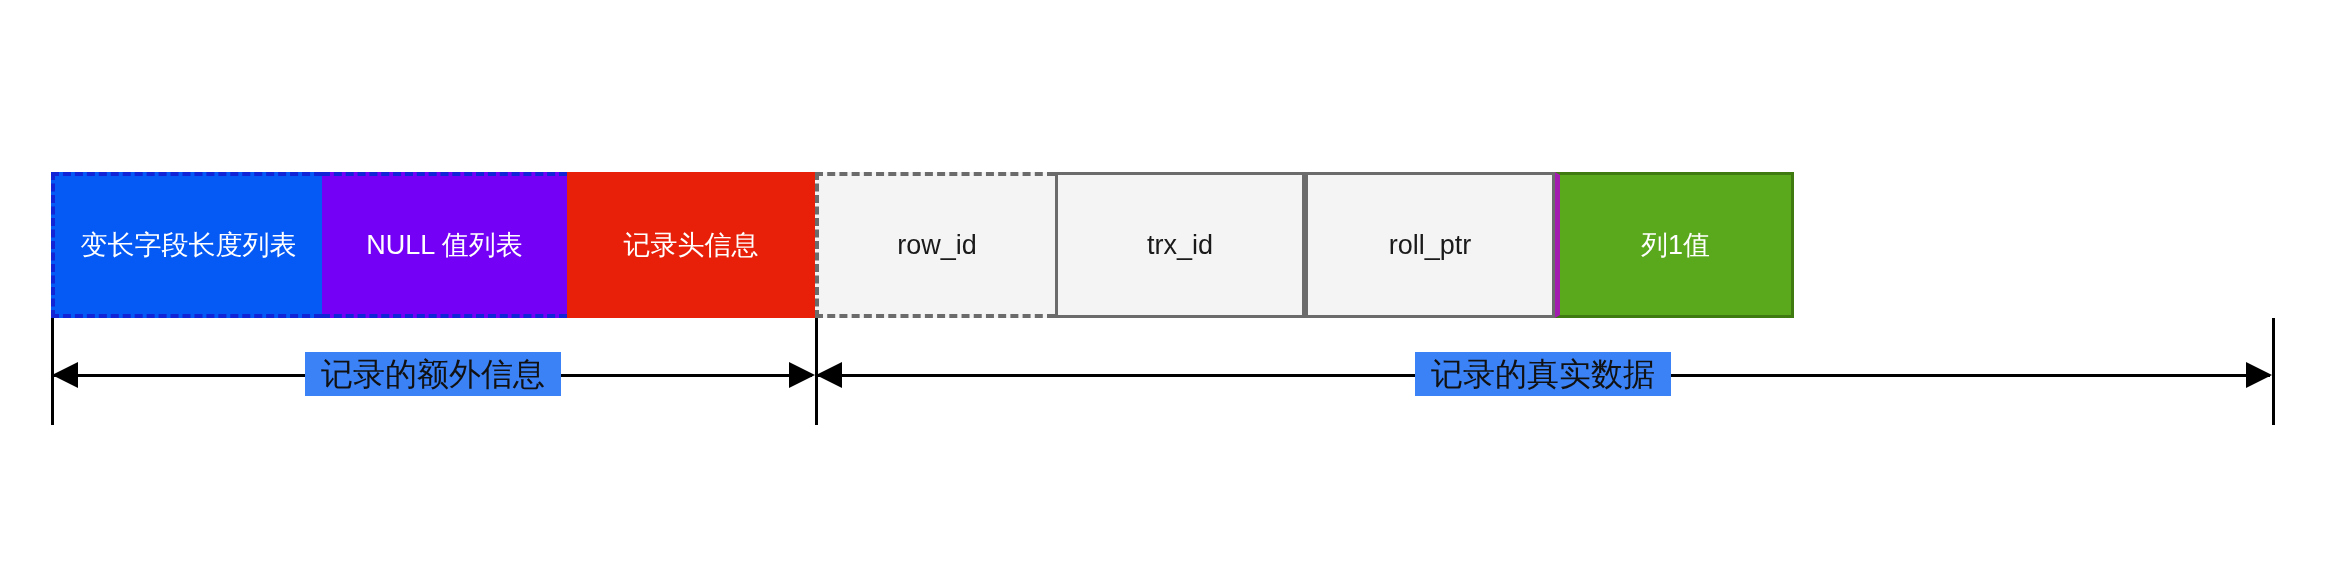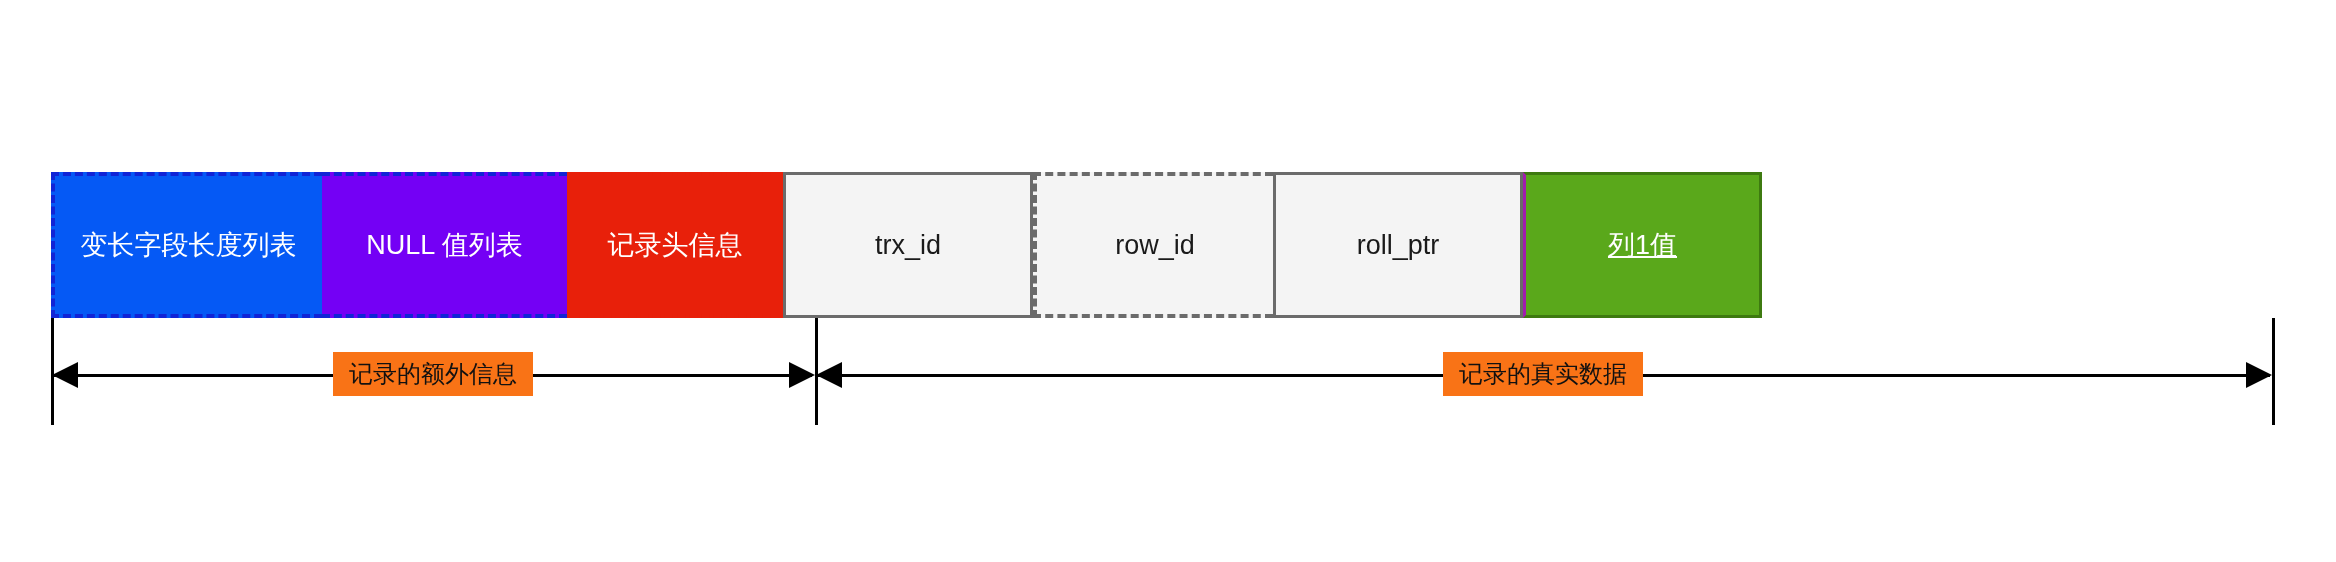--- a/index.html
+++ b/index.html
@@ -60,21 +60,21 @@
     border-left:none;
   }
   .seg.gray-solid.has-left{
     border-left:3px solid #6b6b6b;
   }
   .seg.green{
     background:#5aa81b;color:#ffffff;
     border:3px solid #3e7a10;
     border-left:none;
   }
-  .seg.green.first{border-left:3px solid #a21caf;text-decoration:underline;}
+  .seg.green.first{border-left:5px solid #a21caf;}
 
   
   #ruler{position:absolute;left:0;top:0;width:2336px;height:562px;}
   .tick{
     position:absolute;
     width:3px;
     background:#000000;
     top:318px;height:107px;
   }
   .dimline{
@@ -89,23 +89,23 @@
     width:0;height:0;
     border-top:13px solid transparent;
     border-bottom:13px solid transparent;
   }
   .arrowhead.left{border-right:26px solid #000000;}
   .arrowhead.right{border-left:26px solid #000000;}
 
   .dimlabel{
     position:absolute;
     top:352px;
-    background:#f97316;
+    background:#3b82f6;
     padding:0 16px;
-    font-size:24px;
+    font-size:32px;
     line-height:44px;
     color:#111111;
     white-space:nowrap;
     transform:translateX(-50%);
   }
 </style>
 </head>
 <body>
 
 <div id="stage">
@@ -113,30 +113,30 @@
   <div id="record-row">
 
     <div class="seg blue" style="width:271px">
       <span class="seg-label">变长字段长度列表</span>
     </div>
 
     <div class="seg purple" style="width:245px">
       <span class="seg-label">NULL 值列表</span>
     </div>
 
-    <div class="seg red" style="width:216px">
+    <div class="seg red" style="width:248px">
       <span class="seg-label">记录头信息</span>
+    </div>
+
+    <div class="seg gray-dashed" style="width:240px">
+      <span class="seg-label">row_id</span>
     </div>
 
     <div class="seg gray-solid has-left" style="width:250px">
       <span class="seg-label">trx_id</span>
-    </div>
-
-    <div class="seg gray-dashed" style="width:240px">
-      <span class="seg-label">row_id</span>
     </div>
 
     <div class="seg gray-solid has-left" style="width:250px">
       <span class="seg-label">roll_ptr</span>
     </div>
 
     <div class="seg green first" style="width:239px">
       <span class="seg-label">列1值</span>
     </div>
 

